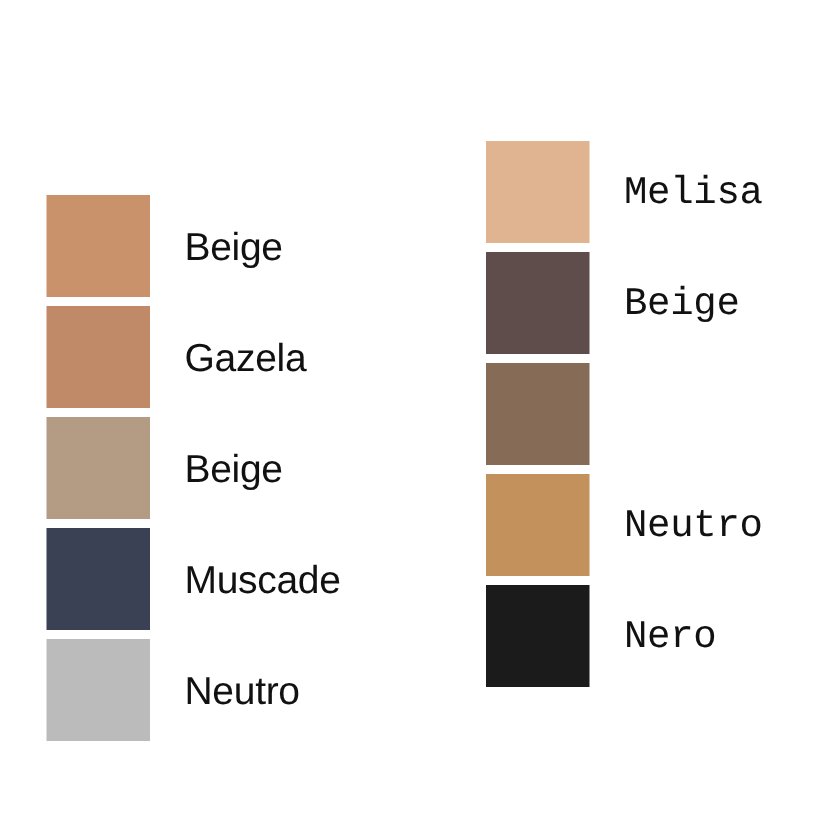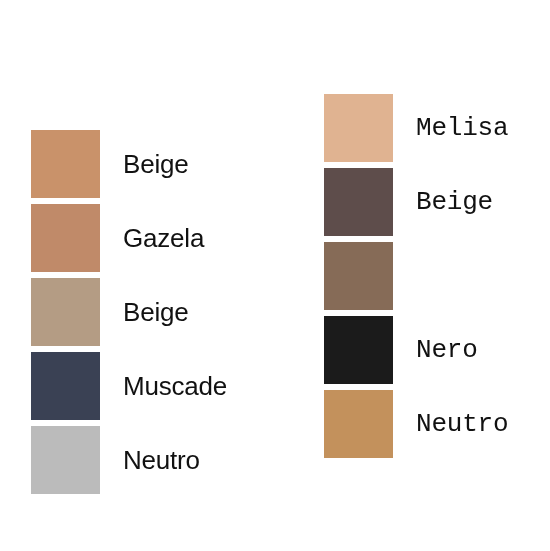--- a/index.html
+++ b/index.html
@@ -111,23 +111,23 @@
         <div class="swatch-label">Melisa</div>
       </div>
       <div class="swatch-row">
         <div class="swatch-chip" style="background: rgb(94, 77, 75);"></div>
         <div class="swatch-label">Beige</div>
       </div>
       <div class="swatch-row">
         <div class="swatch-chip" style="background: rgb(134, 107, 87);"></div>
       </div>
       <div class="swatch-row">
+        <div class="swatch-chip" style="background: rgb(195, 145, 92);"></div>
+        <div class="swatch-label">Neutro</div>
+      </div>
+      <div class="swatch-row">
         <div class="swatch-chip" style="background: rgb(27, 27, 27);"></div>
         <div class="swatch-label">Nero</div>
-      </div>
-      <div class="swatch-row">
-        <div class="swatch-chip" style="background: rgb(195, 145, 92);"></div>
-        <div class="swatch-label">Neutro</div>
       </div>
     </div>
 
   </div>
 </div>
 
 </body></html>

